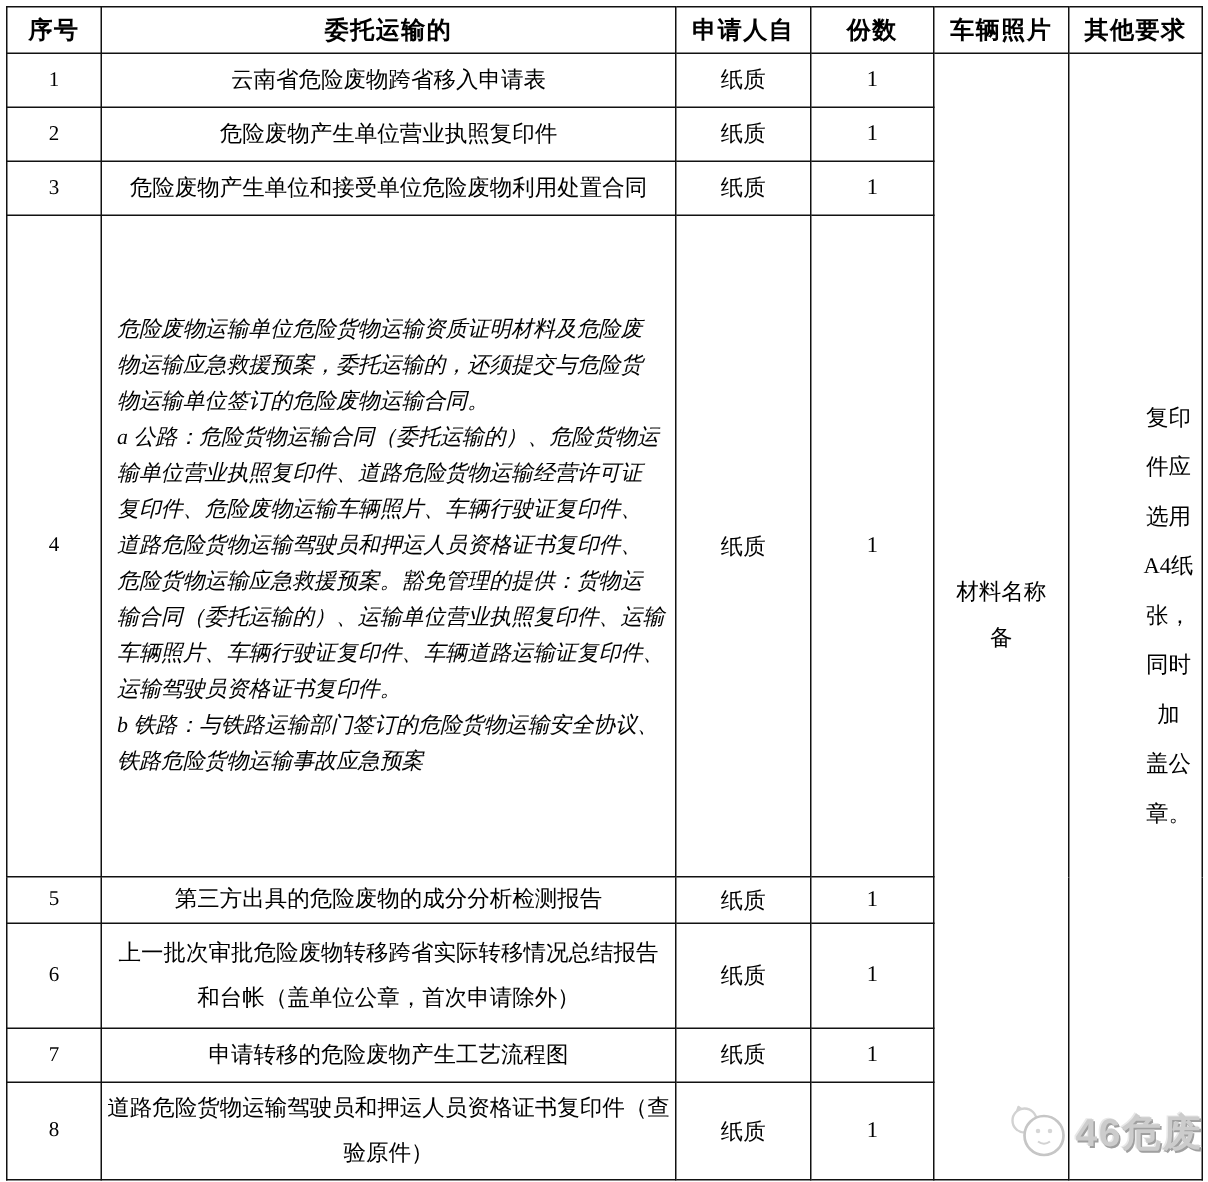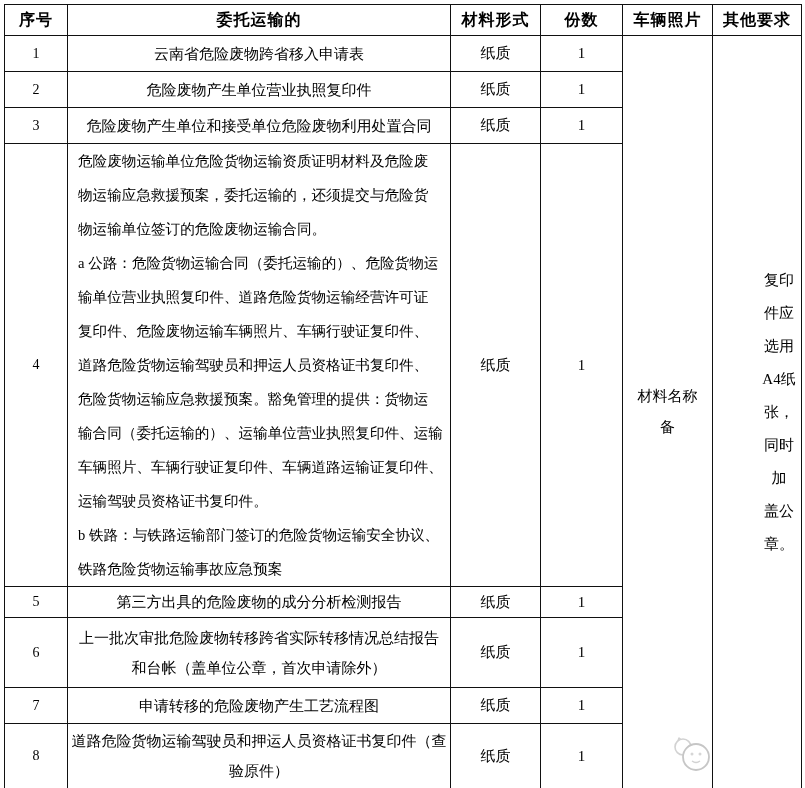--- a/index.html
+++ b/index.html
@@ -33,22 +33,23 @@
   }
   .materials td { font-size: 15px; }
   td.cell-seq { font-size: 14px; }
   td.cell-name {
     white-space: pre-line;
     line-height: 30px;
   }
   td.cell-name.long {
     text-align: left;
     font-size: 14.6px;
-    line-height: 34px;
+    line-height: 24px;
     padding: 0 4px 0 10px;
+    font-style: italic;
   }
   td.cell-source {
     white-space: pre-line;
     line-height: 31px;
   }
   td.cell-other {
     white-space: pre-line;
     line-height: 33px;
     padding-left: 44px;
   }
@@ -90,21 +91,21 @@
     <col style="width:383px">
     <col style="width:90px">
     <col style="width:82px">
     <col style="width:90px">
     <col style="width:89px">
   </colgroup>
   <thead>
     <tr class="hrow">
       <th>序号</th>
       <th>委托运输的</th>
-      <th>材料形式</th>
+      <th>申请人自</th>
       <th>份数</th>
       <th>车辆照片</th>
       <th>其他要求</th>
     </tr>
   </thead>
   <tbody>
     <tr class="r1">
       <td class="cell-seq">1</td>
       <td class="cell-name">云南省危险废物跨省移入申请表</td>
       <td class="cell-form">纸质</td>
@@ -179,13 +180,14 @@
   <span>
     <svg width="42" height="44" viewBox="0 0 42 44" fill="none" xmlns="http://www.w3.org/2000/svg">
       <path d="M5 16 L8 7 L13 11" stroke="#d2d2d2" stroke-width="1.6" fill="#ffffff" stroke-linejoin="round"></path>
       <circle cx="12" cy="16" r="8" stroke="#d2d2d2" stroke-width="1.6" fill="#ffffff"></circle>
       <circle cx="25" cy="26" r="13" stroke="#c6c6c6" stroke-width="1.8" fill="#ffffff"></circle>
       <circle cx="21" cy="23" r="1.5" fill="#d6d6d6"></circle>
       <circle cx="29" cy="23" r="1.5" fill="#d6d6d6"></circle>
       <path d="M21 30 Q25 33 29 30" stroke="#d2d2d2" stroke-width="1.4" fill="none"></path>
     </svg>
   </span>
+  <span class="wm-text">46危废</span>
 </div>
 
 </body></html>

